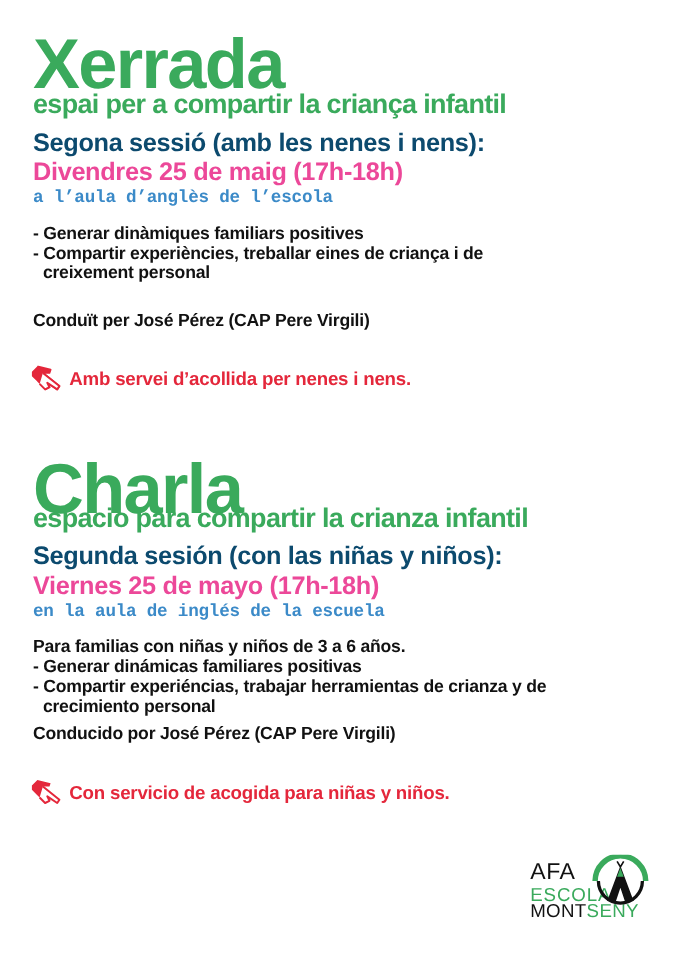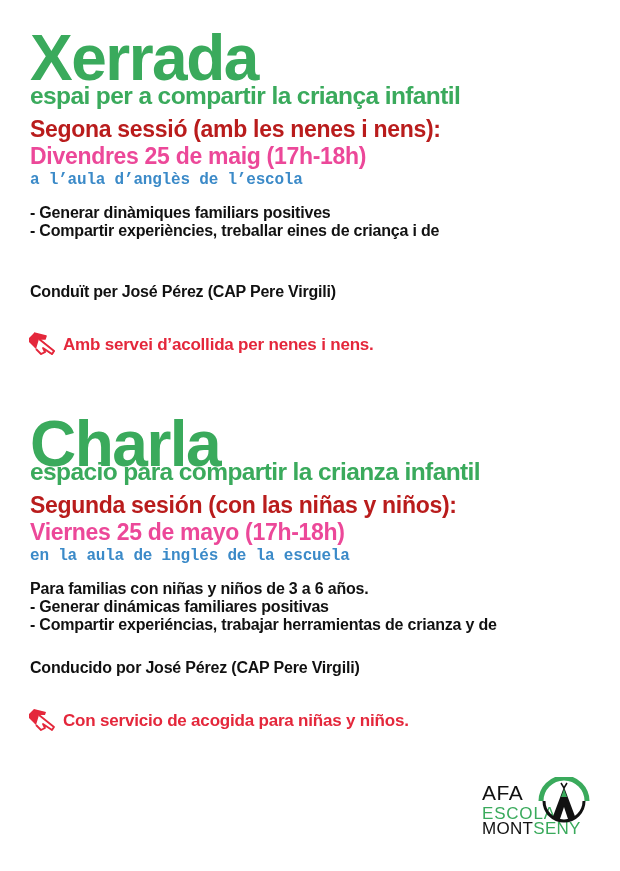--- a/index.html
+++ b/index.html
@@ -3,21 +3,21 @@
 <meta charset="utf-8">
 <style>
   html, body { margin: 0; padding: 0; background: #ffffff; }
   body { width: 620px; height: 871px; position: relative; overflow: hidden;
          font-family: "Liberation Sans", sans-serif; }
   .section { position: absolute; left: 30px; width: 580px; }
   .title { position: absolute; left: 0; font-weight: bold; color: #3aaa5c;
            font-size: 64px; letter-spacing: -1.5px; line-height: 1; white-space: nowrap; }
   .subtitle { position: absolute; left: 0; color: #3aaa5c; font-weight: bold;
               font-size: 24.5px; letter-spacing: -0.6px; line-height: 1; white-space: nowrap; }
-  .session { position: absolute; left: 0; color: #b91c1c; font-weight: bold;
+  .session { position: absolute; left: 0; color: #0c4a6e; font-weight: bold;
              font-size: 23px; letter-spacing: -0.3px; line-height: 1; white-space: nowrap; }
   .date { position: absolute; left: 0; color: #ec4899; font-weight: bold;
           font-size: 23px; letter-spacing: -0.3px; line-height: 1; white-space: nowrap; }
   .place { position: absolute; left: 0; color: #3b8ac8; font-weight: bold;
            font-size: 16px; letter-spacing: -0.2px; line-height: 1; white-space: nowrap; font-family: Liberation Mono, monospace; }
   .body { position: absolute; left: 0; color: #111111; font-weight: bold;
           font-size: 16px; letter-spacing: -0.2px; line-height: 18px; }
   .body div { white-space: nowrap; }
   .body .indent { padding-left: 9px; }
   .conductor { position: absolute; left: 0; color: #111111; font-weight: bold;
@@ -42,20 +42,21 @@
 
 <div class="section" style="top:0;height:400px;">
   <div class="title" style="top:26px;">Xerrada</div>
   <div class="subtitle" style="top:84px;">espai per a compartir la criança infantil</div>
   <div class="session" style="top:118px;">Segona sessió (amb les nenes i nens):</div>
   <div class="date" style="top:145px;">Divendres 25 de maig (17h-18h)</div>
   <div class="place" style="top:172px;">a l’aula d’anglès de l’escola</div>
   <div class="body" style="top:204px;">
     <div>- Generar dinàmiques familiars positives</div>
     <div>- Compartir experiències, treballar eines de criança i de</div>
+    <div class="indent">creixement personal</div>
   </div>
   <div class="conductor" style="top:284px;">Conduït per José Pérez (CAP Pere Virgili)</div>
   <div class="note" style="top:332px;">
     <svg class="hand" viewBox="0 0 30 24">
       <path d="M1 6 L6 1 L18 4 L17 7 L11 7 L26 19 L24 22 L15 16 L17 20 L13 22 L8 17 L5 14 L1 10 Z" fill="#e4273b"></path>
       <path d="M6 1 L18 4 L17 7 L11 7 L26 19 L24 22 L15 16 L17 20 L13 22" fill="none" stroke="#e4273b" stroke-width="1.6" stroke-linejoin="round"></path>
       <path d="M11 7 L26 19 L24 22 L15 16 L17 20 L13 22 L8 17" fill="#ffffff"></path>
       <path d="M11 7 L26 19 L24 22 L15 16 L17 20 L13 22 L8 17" fill="none" stroke="#e4273b" stroke-width="1.8" stroke-linejoin="round"></path>
     </svg>
     <span>Amb servei d’acollida per nenes i nens.</span>
@@ -65,20 +66,21 @@
 <div class="section" style="top:376px;height:400px;">
   <div class="title" style="top:36px;">Charla</div>
   <div class="subtitle" style="top:84px;">espacio para compartir la crianza infantil</div>
   <div class="session" style="top:118px;">Segunda sesión (con las niñas y niños):</div>
   <div class="date" style="top:145px;">Viernes 25 de mayo (17h-18h)</div>
   <div class="place" style="top:172px;">en la aula de inglés de la escuela</div>
   <div class="body" style="top:204px;">
     <div>Para familias con niñas y niños de 3 a 6 años.</div>
     <div>- Generar dinámicas familiares positivas</div>
     <div>- Compartir experiéncias, trabajar herramientas de crianza y de</div>
+    <div class="indent">crecimiento personal</div>
   </div>
   <div class="conductor" style="top:284px;">Conducido por José Pérez (CAP Pere Virgili)</div>
   <div class="note" style="top:332px;">
     <svg class="hand" viewBox="0 0 30 24">
       <path d="M1 6 L6 1 L18 4 L17 7 L11 7 L26 19 L24 22 L15 16 L17 20 L13 22 L8 17 L5 14 L1 10 Z" fill="#e4273b"></path>
       <path d="M11 7 L26 19 L24 22 L15 16 L17 20 L13 22 L8 17" fill="#ffffff"></path>
       <path d="M11 7 L26 19 L24 22 L15 16 L17 20 L13 22 L8 17" fill="none" stroke="#e4273b" stroke-width="1.8" stroke-linejoin="round"></path>
     </svg>
     <span>Con servicio de acogida para niñas y niños.</span>
   </div>

